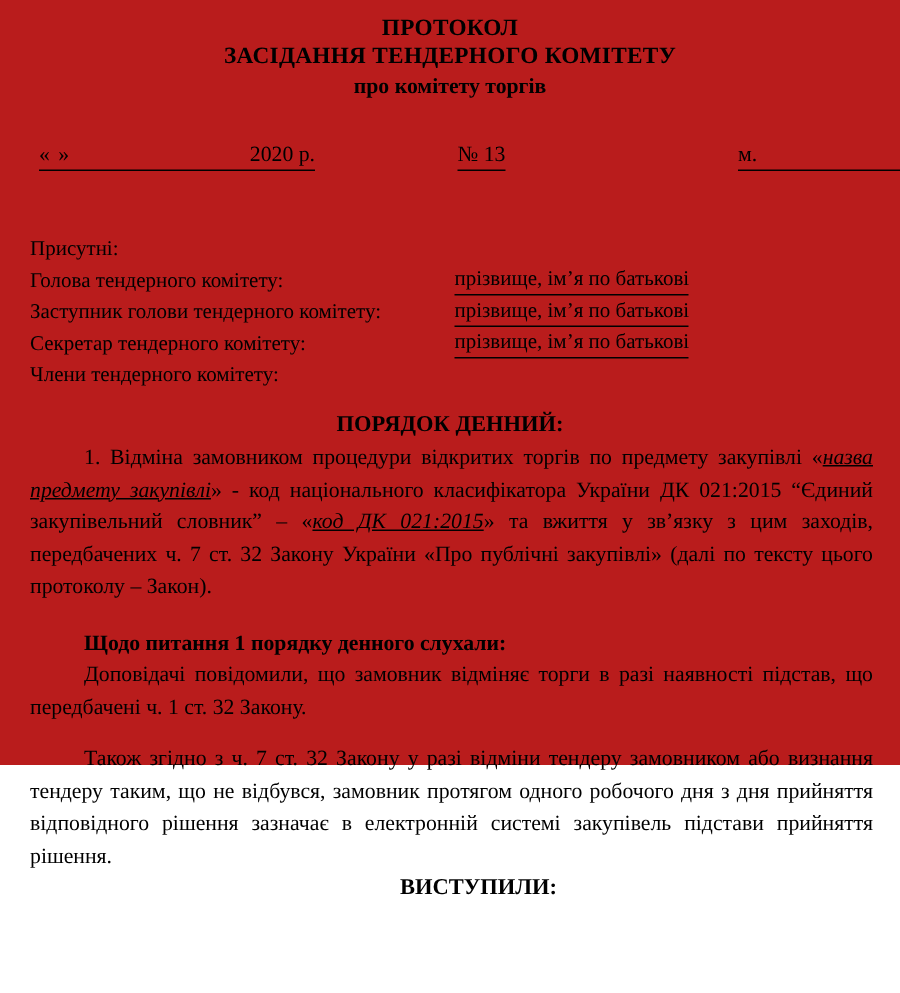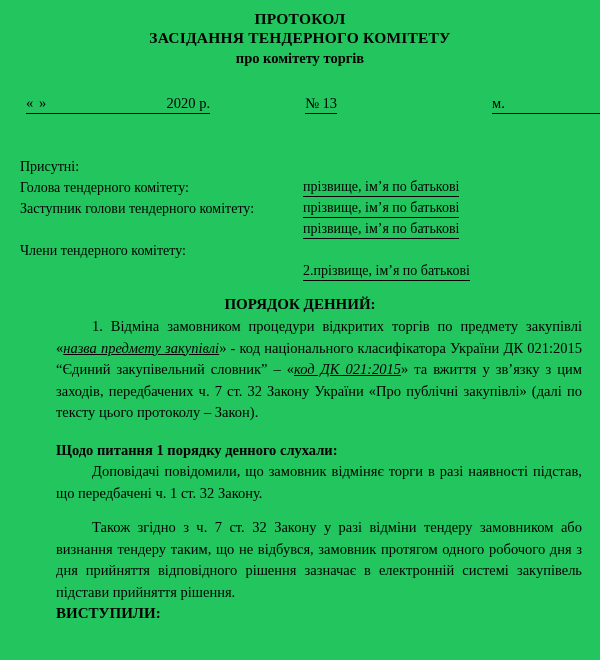--- a/index.html
+++ b/index.html
@@ -13,24 +13,24 @@
     height: 662px;
     overflow: hidden;
     font-family: "Liberation Serif", "DejaVu Serif", serif;
     color: #000000;
     -webkit-font-smoothing: antialiased;
   }
 
   .page {
     position: relative;
     width: 600px;
-    height: 660px;
+    height: 510px;
     box-sizing: border-box;
     padding: 0 18px 0 18px;
-    background: #22c55e;
+    background: #b91c1c;
   }
 
   
   .title-block {
     text-align: center;
     padding-top: 9px;
   }
   .title-line {
     font-weight: bold;
     font-size: 15.5px;
@@ -132,21 +132,20 @@
   .para {
     font-size: 14.5px;
     line-height: 21.5px;
     text-align: justify;
     text-justify: inter-word;
     margin: 0;
     padding: 0 0 0 2px;
   }
   .para.indent {
     text-indent: 36px;
-    margin-left: 36px;
   }
   .para.agenda-item {
     margin-top: 1px;
   }
 
   .u-ital {
     font-style: italic;
     text-decoration: underline;
   }
 
@@ -155,21 +154,21 @@
     font-weight: bold;
     line-height: 21.5px;
     text-indent: 36px;
     margin: 0;
     padding: 0 0 0 2px;
     white-space: nowrap;
   }
 
   .section-gap-1 { margin-top: 16px; }
   .section-gap-2 { margin-top: 13px; }
-  .section-gap-4 { margin-top: 26px; }
+  .section-gap-4 { margin-top: 26px; text-align: center; }
 
   .heading-bold {
     font-weight: bold;
     font-size: 15px;
     line-height: 21px;
     text-indent: 36px;
     margin: 0;
     padding: 0 0 0 2px;
   }
 </style>
@@ -202,31 +201,28 @@
       <span class="p-role">Голова тендерного комітету:</span>
       <span class="p-value">прізвище, ім’я по батькові</span>
     </div>
 
     <div class="p-line">
       <span class="p-role">Заступник голови тендерного комітету:</span>
       <span class="p-value">прізвище, ім’я по батькові</span>
     </div>
 
     <div class="p-line">
+      <span class="p-role">Секретар тендерного комітету:</span>
       <span class="p-value">прізвище, ім’я по батькові</span>
     </div>
 
     <div class="p-line">
       <span class="p-role">Члени тендерного комітету:</span>
     </div>
 
-    <div class="p-line continuation">
-      <span class="p-role"></span>
-      <span class="p-value">2.прізвище, ім’я по батькові</span>
-    </div>
   </div>
 
   <div class="agenda-heading">ПОРЯДОК ДЕННИЙ:</div>
 
   <p class="para indent agenda-item"><span>1. Відміна замовником процедури відкритих торгів по предмету закупівлі «</span><span class="u-ital">назва предмету закупівлі</span><span>» - код національного класифікатора України ДК 021:2015 “Єдиний закупівельний словник” – «</span><span class="u-ital">код ДК 021:2015</span><span>» та вжиття у зв’язку з цим заходів, передбачених ч. 7 ст. 32  Закону України «Про публічні закупівлі» (далі по тексту цього протоколу – Закон).</span></p>
 
   <div class="section-gap-1">
     <p class="bold-line">Щодо питання 1 порядку денного слухали:</p>
     <p class="para indent">Доповідачі повідомили, що замовник відміняє торги в разі наявності підстав, що передбачені ч. 1 ст. 32 Закону.</p>
   </div>

